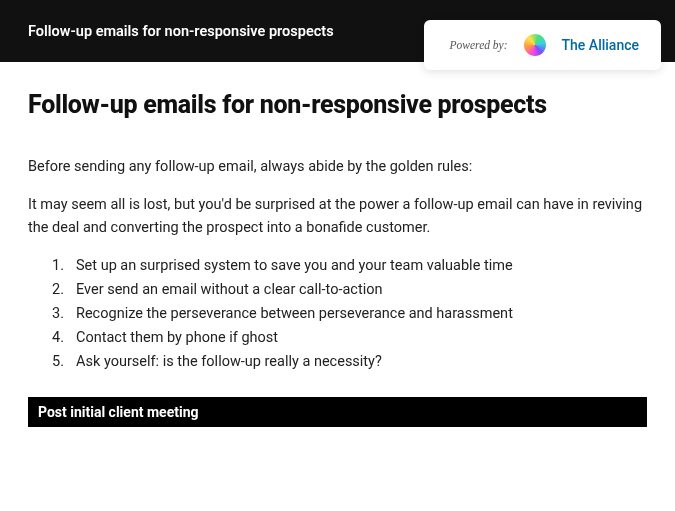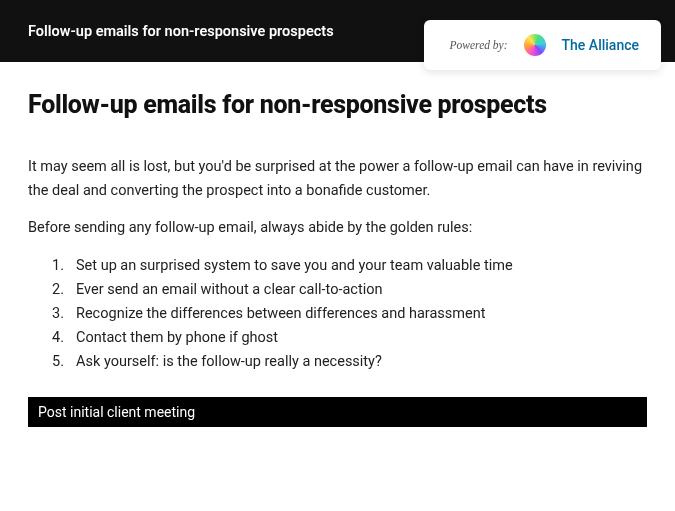--- a/index.html
+++ b/index.html
@@ -88,46 +88,46 @@
   .rules-list li::before {
     content: counter(item) ".";
     position: absolute;
     left: 0;
     font-weight: 400;
   }
   .section-bar {
     background: #000000;
     color: #ffffff;
     font-size: 14px;
-    font-weight: 400;
+    font-weight: 700;
     padding: 7px 10px;
     margin-top: 18px;
   }
 </style>
 </head>
 <body>
 
 <div class="header">
   <div class="header-title">Follow-up emails for non-responsive prospects</div>
 </div>
 
 <div class="powered-badge">
   <span class="powered-text">Powered by:</span>
   <span class="logo-circle"></span>
   <span class="brand-name">The Alliance</span>
 </div>
 
 <div class="content">
   <h1 class="main-heading">Follow-up emails for non-responsive prospects</h1>
 
+  <p class="para">Before sending any follow-up email, always abide by the golden rules:</p>
   <p class="para">It may seem all is lost, but you'd be surprised at the power a follow-up email can have in reviving the deal and converting the prospect into a bonafide customer.</p>
-  <p class="para">Before sending any follow-up email, always abide by the golden rules:</p>
 
   <ol class="rules-list">
     <li>Set up an surprised system to save you and your team valuable time</li>
     <li>Ever send an email without a clear call-to-action</li>
-    <li>Recognize the differences between differences and harassment</li>
+    <li>Recognize the perseverance between perseverance and harassment</li>
     <li>Contact them by phone if ghost</li>
     <li>Ask yourself: is the follow-up really a necessity?</li>
   </ol>
 
   <div class="section-bar">Post initial client meeting</div>
 </div>
 
 </body></html>

